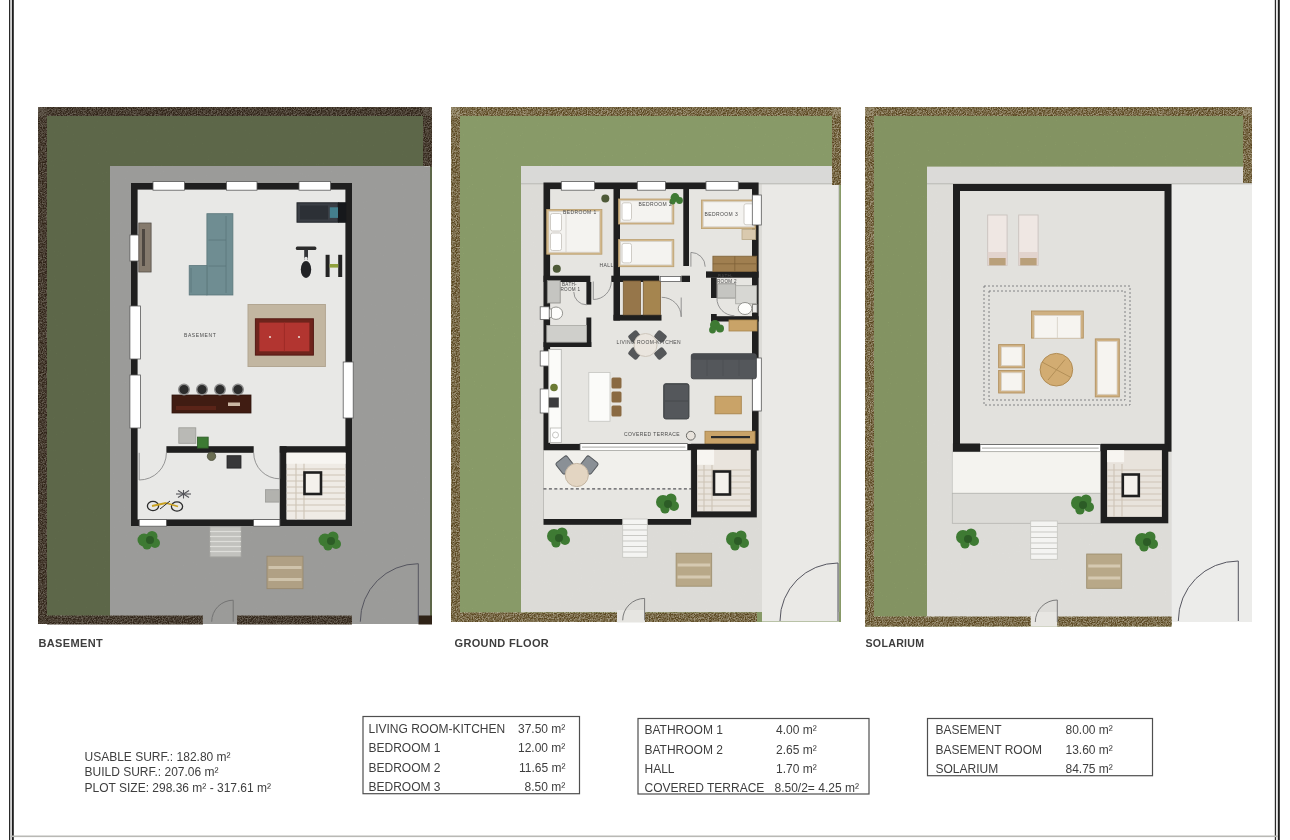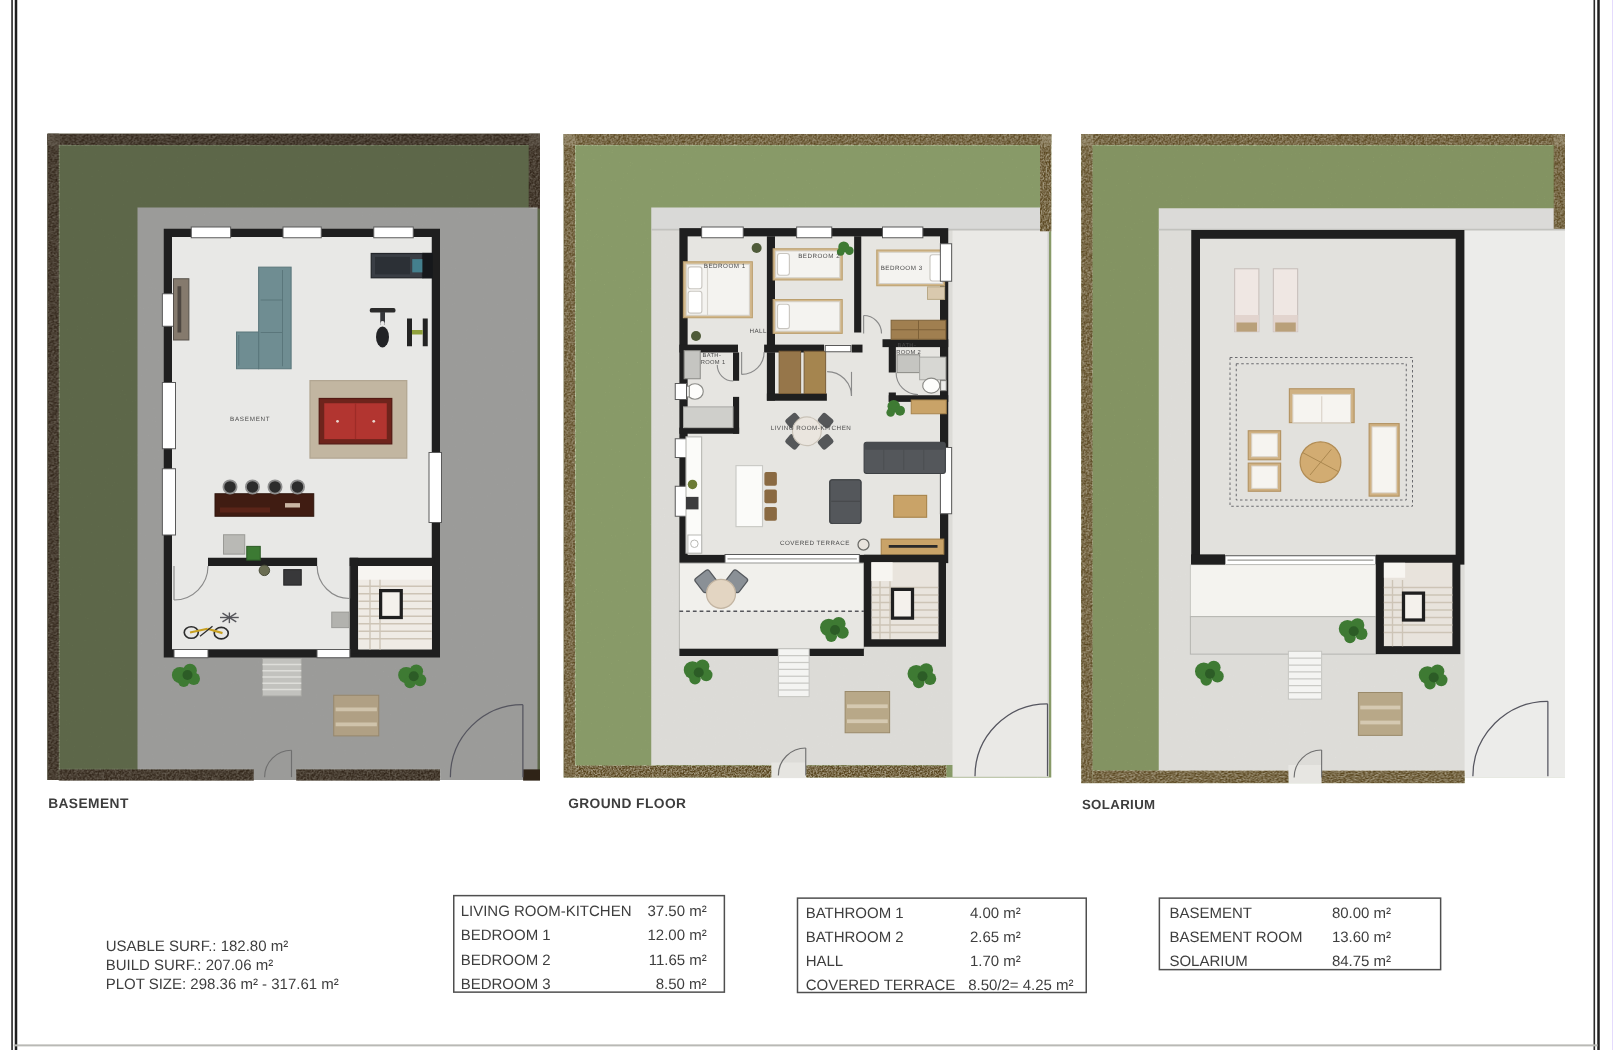--- a/index.html
+++ b/index.html
@@ -1,16 +1,16 @@
 <!DOCTYPE html>
 <html><head>
 <meta charset="utf-8">
 <style>
   html,body{margin:0;padding:0;background:#ffffff;}
-  .page{position:relative;width:1290px;height:840px;background:#8b5cf6;overflow:hidden;}
+  .page{position:relative;width:1290px;height:840px;background:#e5e5e5;overflow:hidden;}
   svg text{font-family:"Liberation Sans",sans-serif;}
 </style>
 </head>
 <body>
 <div class="page">
 <svg width="1290" height="840" viewBox="0 0 1290 840">
 <defs>
   <filter id="grain" x="0%" y="0%" width="100%" height="100%">
     <feTurbulence type="fractalNoise" baseFrequency="0.9" numOctaves="2" stitchTiles="stitch" result="n"></feTurbulence>
     <feColorMatrix in="n" type="matrix" values="0 0 0 0 0  0 0 0 0 0  0 0 0 0 0  0.9 0.9 0.9 0 0" result="na"></feColorMatrix>

